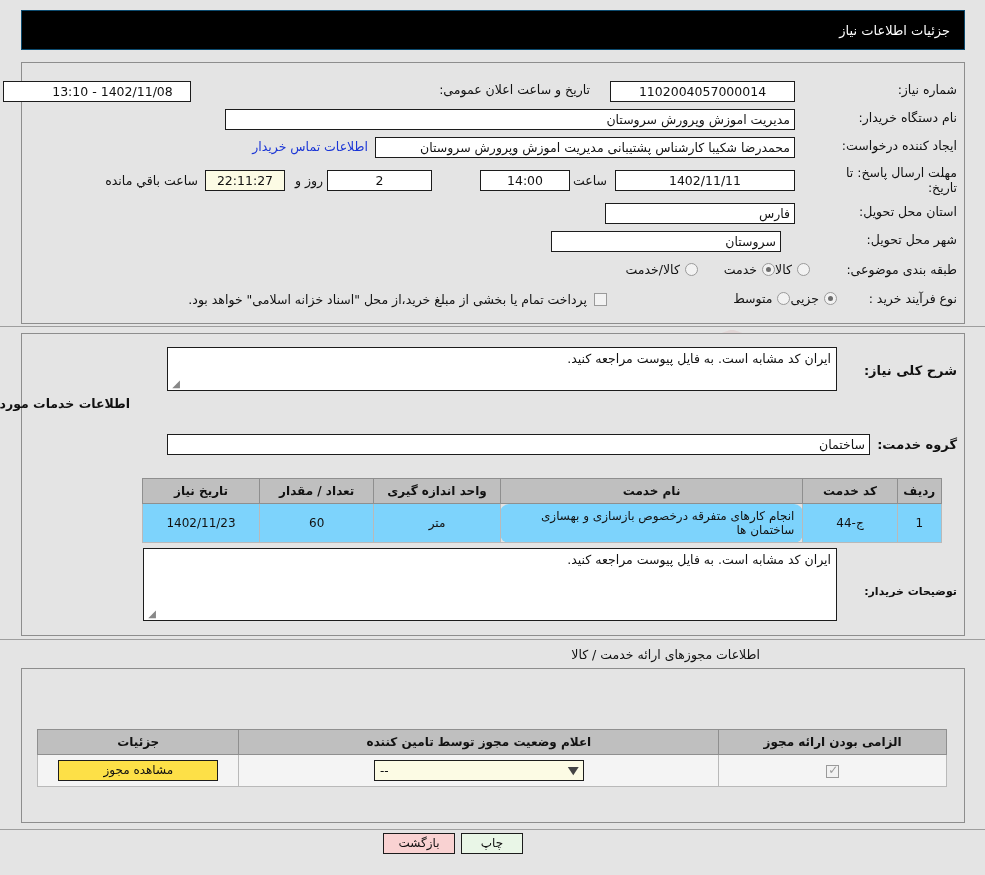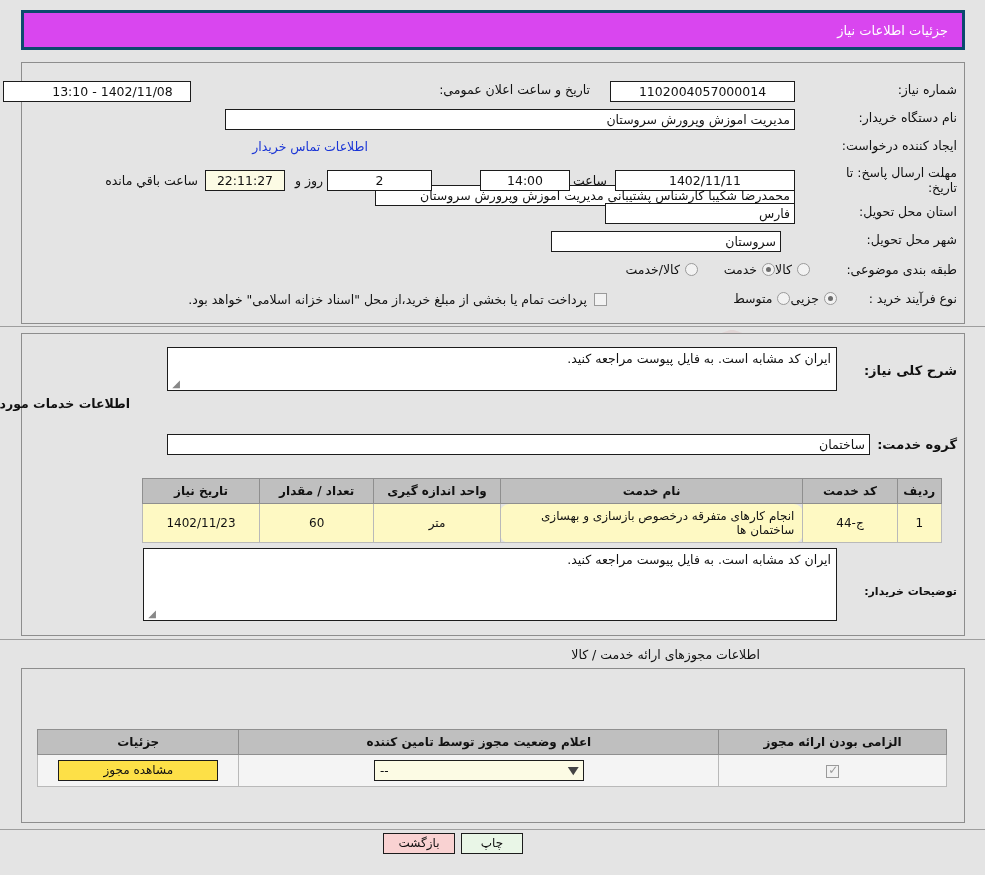--- a/index.html
+++ b/index.html
@@ -43,22 +43,22 @@
     right: 218px;
     top: 30px;
     width: 70px; height: 80px;
   }
 
   
   .page-header {
     position: absolute;
     left: 21px; top: 10px;
     width: 944px; height: 40px;
-    background: #d946ef;
-    border: 3px solid #0c4a6e;
+    background: #000000;
+    border: 1px solid #0c4a6e;
     box-sizing: border-box;
     display: flex;
     align-items: center;
     justify-content: flex-start;
     padding: 0 14px;
     z-index: 3;
   }
   .page-header .title {
     color: #ffffff;
     font-size: 13px;
@@ -183,21 +183,21 @@
     border: 1px solid #8f8f8f;
     color: #111;
     font-weight: bold;
     font-size: 12px;
     padding: 5px 4px;
     text-align: center;
     white-space: nowrap;
     margin-left: 22px;
   }
   table.grid td {
-    background: #fef9c3;
+    background: #7dd3fc;
     border: 1px solid #b9b9b9;
     padding: 5px 4px;
     text-align: center;
     color: #111;
     font-size: 12px;
   }
 
   
   .sel {
     background: #fcfbe4;
@@ -271,21 +271,21 @@
 <div class="fld center" style="position:absolute; right:794px; top:81px; width:188px; z-index:4;padding-left:35px;">1402/11/08 - 13:10</div>
 
 <div class="frow" style="right:28px; top:110px;">
   <span class="lbl">نام دستگاه خریدار:</span>
 </div>
 <div class="fld" style="position:absolute; right:190px; top:109px; width:570px; z-index:4;">مدیریت اموزش وپرورش سروستان</div>
 
 <div class="frow" style="right:28px; top:138px;">
   <span class="lbl">ایجاد کننده درخواست:</span>
 </div>
-<div class="fld" style="position:absolute; right:190px; top:137px; width:420px; z-index:4;margin-top:48px;">محمدرضا شکیبا کارشناس پشتیبانی مدیریت اموزش وپرورش سروستان</div>
+<div class="fld" style="position:absolute; right:190px; top:137px; width:420px; z-index:4;">محمدرضا شکیبا کارشناس پشتیبانی مدیریت اموزش وپرورش سروستان</div>
 <span class="link" style="position:absolute; right:617px; top:139px; z-index:4;">اطلاعات تماس خریدار</span>
 
 <div class="frow" style="right:28px; top:165px; flex-direction:column; align-items:flex-start;">
   <span class="lbl">مهلت ارسال پاسخ: تا</span>
   <span class="lbl">تاریخ:</span>
 </div>
 <div class="fld center" style="position:absolute; right:190px; top:170px; width:180px; z-index:4;">1402/11/11</div>
 <span class="lbl" style="position:absolute; right:378px; top:173px; z-index:4;">ساعت</span>
 <div class="fld center" style="position:absolute; right:415px; top:170px; width:90px; z-index:4;">14:00</div>
 <div class="fld center" style="position:absolute; right:553px; top:170px; width:105px; z-index:4;">2</div>

